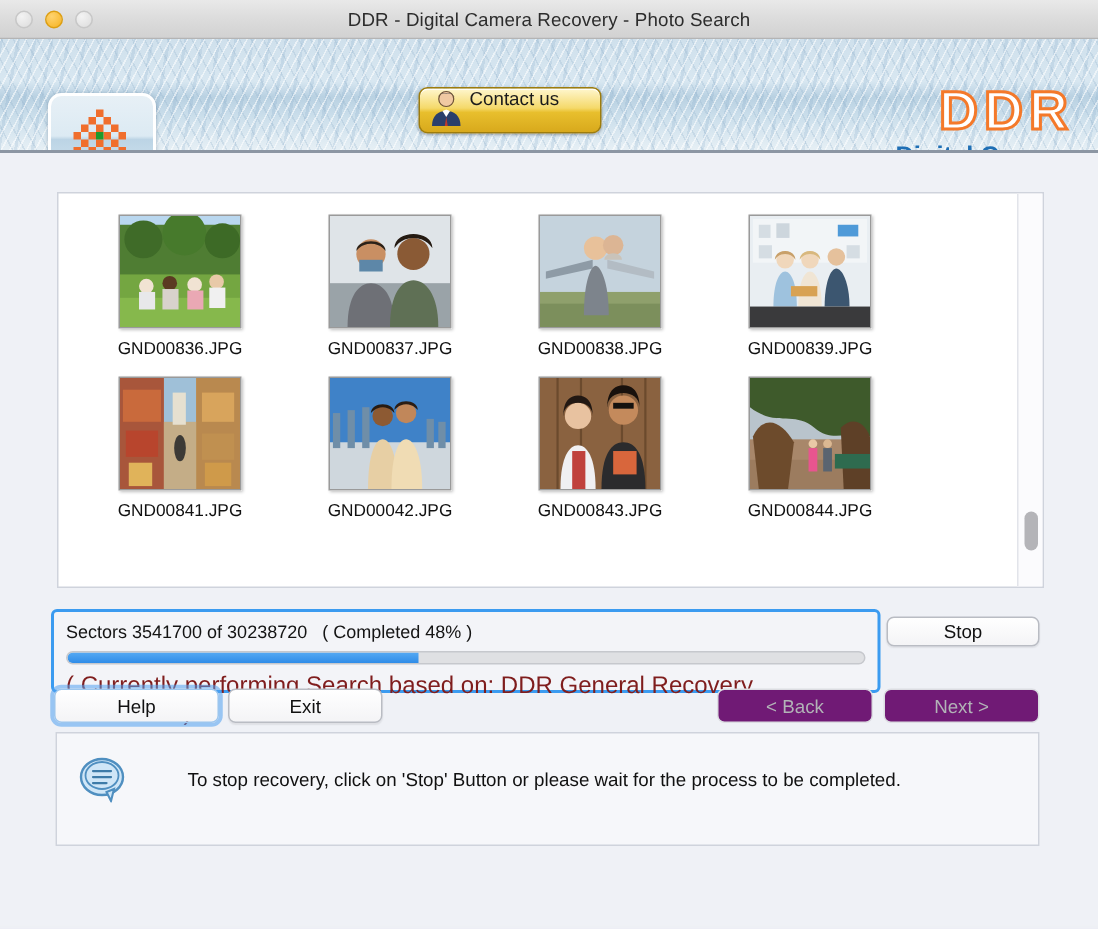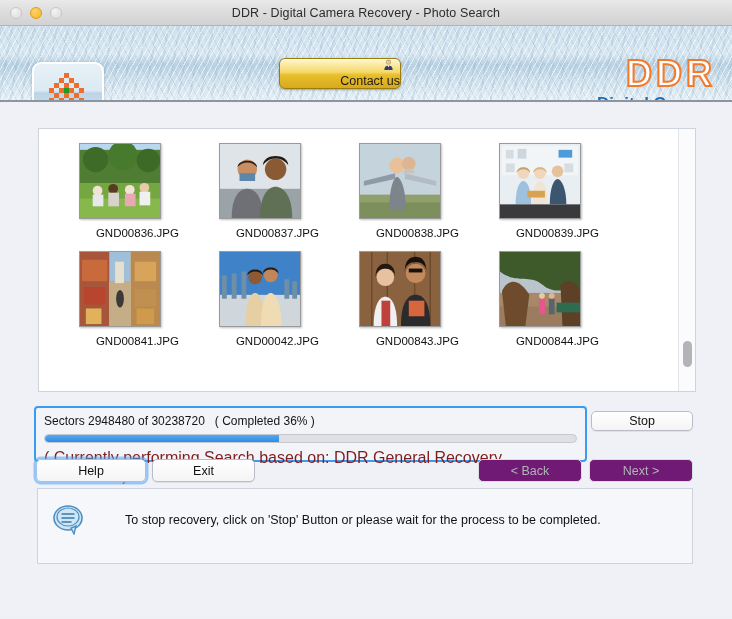--- a/index.html
+++ b/index.html
@@ -61,24 +61,23 @@
   }
   .app-icon-frame svg { display: block; }
 
   .contact-btn {
     position: absolute; left: 279px; top: 32px;
     width: 122px; height: 31px;
     background: linear-gradient(to bottom, #fff7cf 0%, #f5d96a 45%, #e8bf2d 55%, #d8a91c 100%);
     border: 1px solid #9d7c0e;
     border-radius: 6px;
     box-shadow: inset 0 1px 0 rgba(255,255,255,.8), 0 1px 2px rgba(0,0,0,.3);
-    display: flex; align-items: flex-end; gap: 4px;
+    display: flex; align-items: flex-start; gap: 4px;
     padding-left: 6px;
     cursor: pointer;
-    flex-direction: column;
   }
   .contact-label { font-size: 12.5px; color: #1b1b1b; }
 
   .brand {
     position: absolute; right: 16px; top: 30px;
     text-align: right; width: 230px;
   }
   .brand-ddr {
     font-size: 36px; font-weight: bold; letter-spacing: 4px;
     color: #ffffff;
@@ -110,21 +109,21 @@
   }
   .thumb-grid {
     position: absolute; left: 0; top: 0;
     width: 639px; height: 262px;
     padding: 14px 0 0 0;
   }
   .thumb-row { display: flex; }
   .thumb-cell {
     width: 118px;
     margin-left: 22px;
-    text-align: right;
+    text-align: center;
   }
   .thumb-img {
     width: 82px; height: 76px;
     margin: 0 auto;
     border: 1px solid #9a9a9a;
     box-shadow: 1px 1px 2px rgba(0,0,0,.25);
     overflow: hidden;
     position: relative;
   }
   .thumb-img svg { display: block; width: 100%; height: 100%; }
@@ -486,21 +485,21 @@
 
         </div>
       </div>
 
       <div class="scroll-track">
         <div class="scroll-thumb"></div>
       </div>
     </div>
 
     <div class="progress-box">
-      <div class="progress-text">Sectors 2948480 of 30238720   ( Completed 36% )</div>
+      <div class="progress-text">Sectors 3541700 of 30238720   ( Completed 48% )</div>
       <div class="bar-outer">
         <div class="bar-inner" id="bar-fill" style="width: 44%;"></div>
       </div>
       <div class="progress-sub">( Currently performing Search based on: DDR General Recovery Procedure )</div>
     </div>
 
     <div class="stop-btn">Stop</div>
 
     <div class="btn" id="btn-exit">Exit</div>
     <div class="btn focused" id="btn-help">Help</div>

